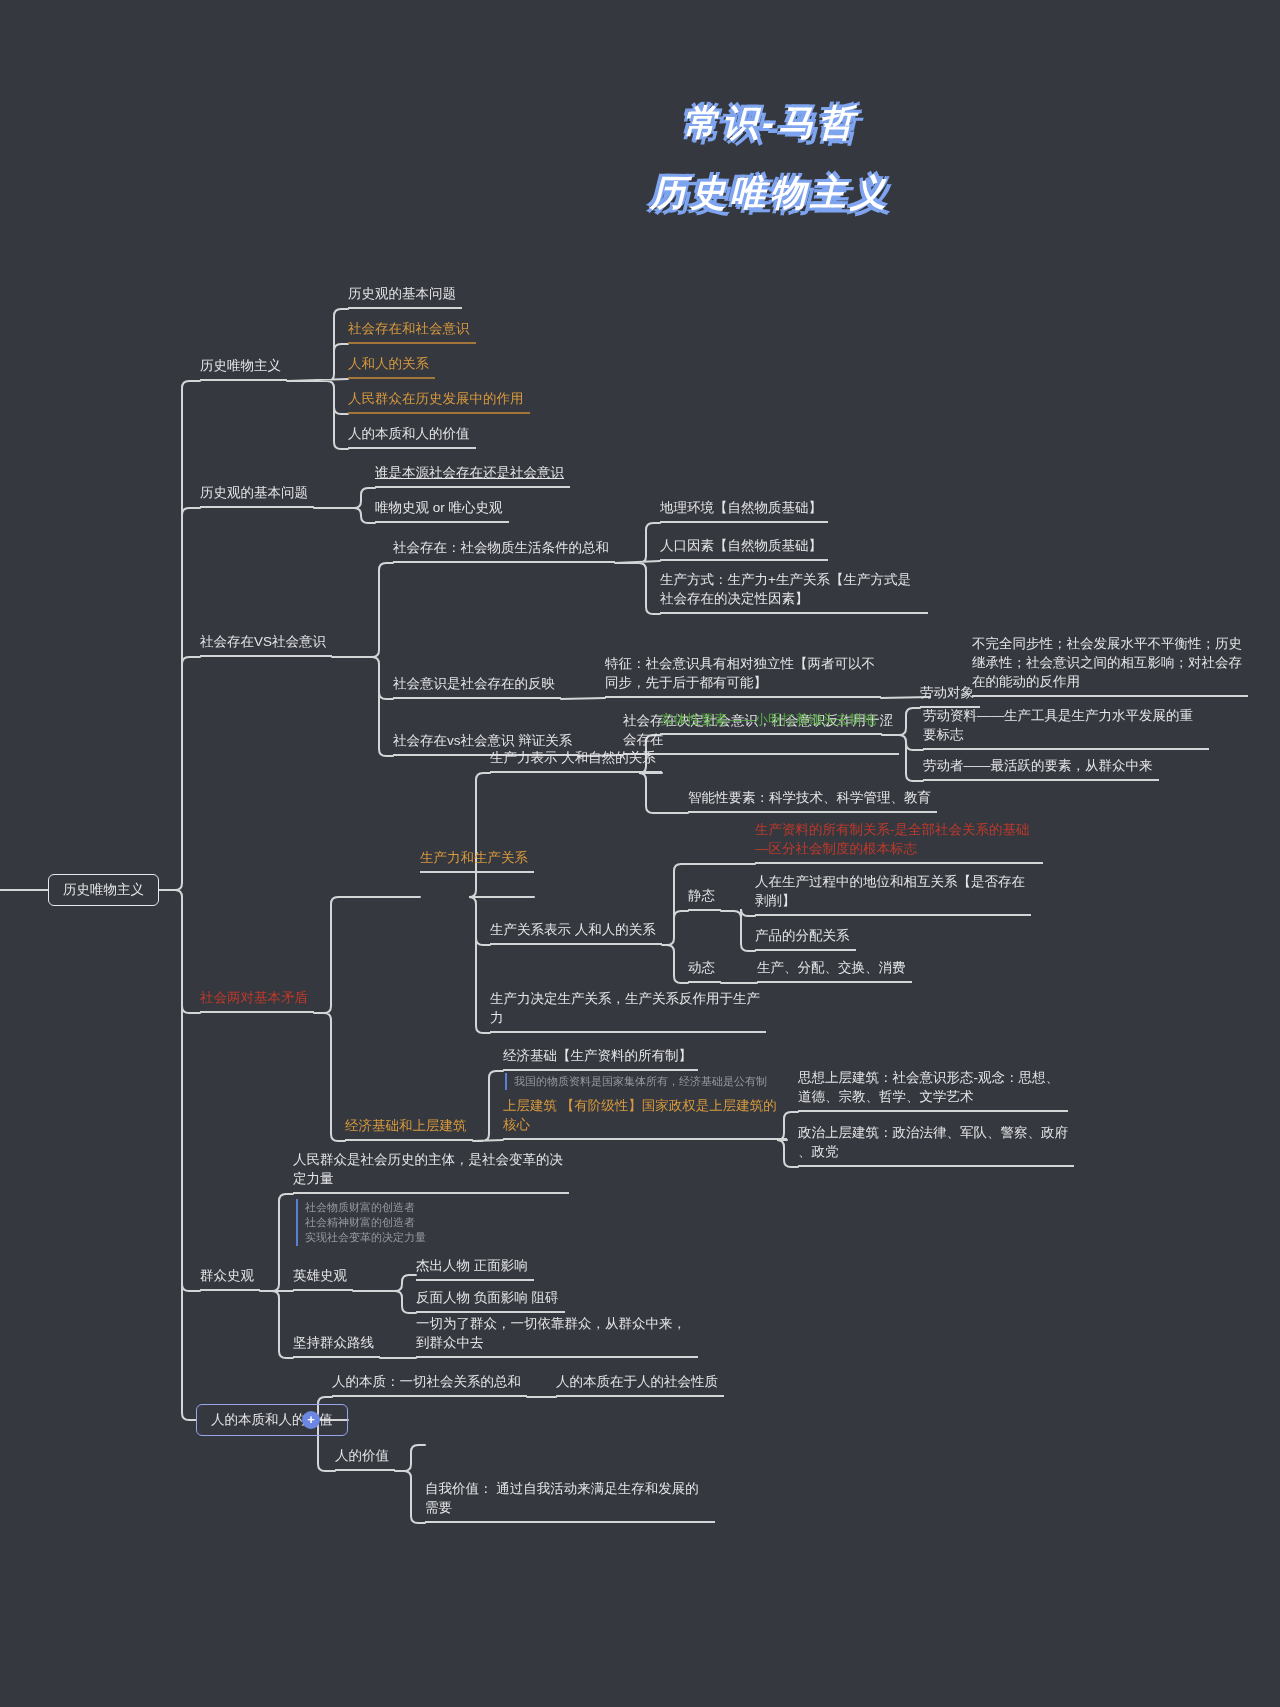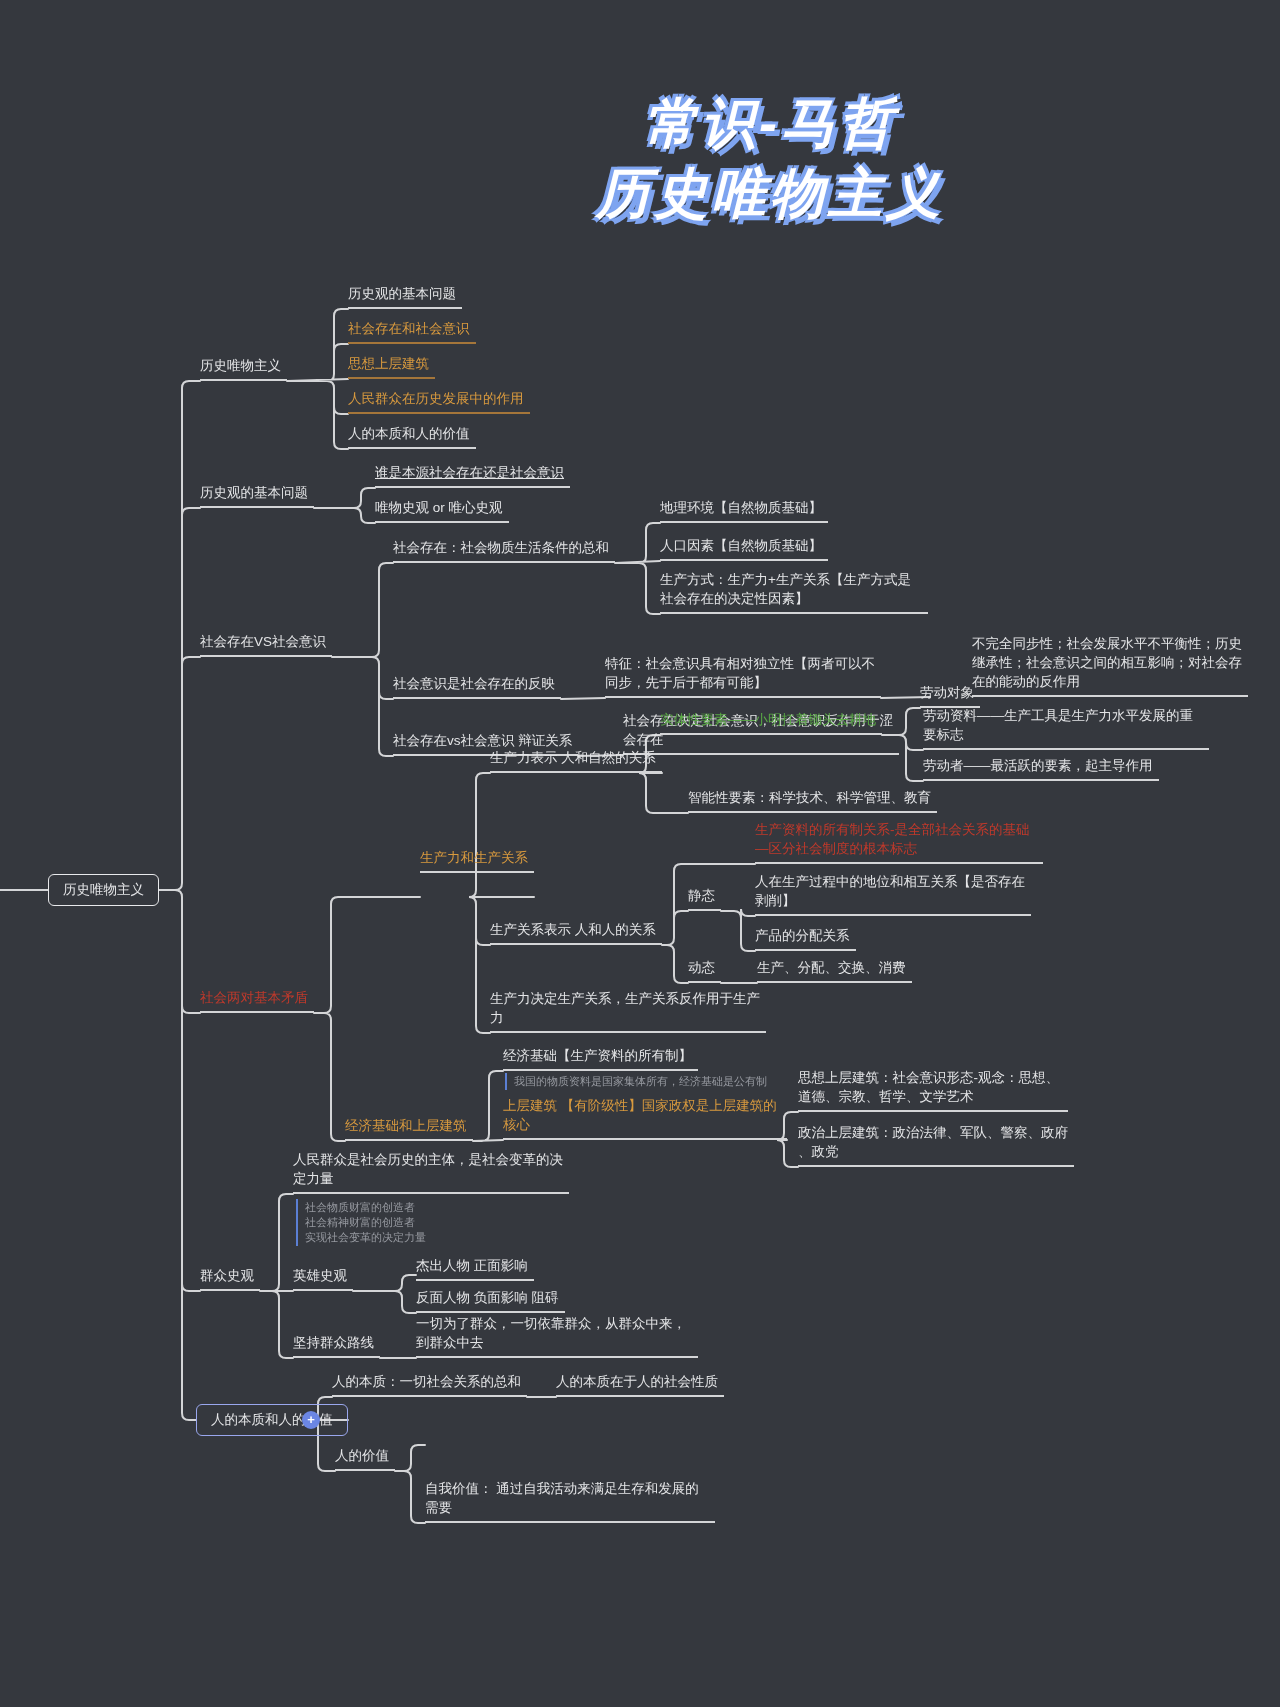--- a/index.html
+++ b/index.html
@@ -1,20 +1,20 @@
 <!DOCTYPE html>
 <html><head>
 <meta charset="utf-8">
 <style>
   html,body{margin:0;padding:0;background:#35383e;}
   .stage{position:relative;width:1280px;height:1707px;overflow:hidden;background:#35383e;
          font-family:"Liberation Sans","DejaVu Sans",sans-serif;}
   #links{position:absolute;left:0;top:0;z-index:0;}
   .title{position:absolute;left:300px;top:88px;width:940px;text-align:center;z-index:2;
-         font-style:italic;font-weight:900;color:#ffffff;font-size:54px;line-height:70px;
+         font-style:italic;font-weight:900;color:#ffffff;font-size:36px;line-height:70px;
          letter-spacing:4px;
          text-shadow:5px 5px 0 #7ea4f0,-3px -3px 0 #7ea4f0,3px -3px 0 #7ea4f0,-3px 3px 0 #7ea4f0;}
   .node{position:absolute;z-index:1;box-sizing:border-box;color:#e4e5e7;font-size:13.5px;
         line-height:19px;padding:0 6px 4px 0;border-bottom:2px solid #d4d5d7;white-space:nowrap;}
   .wrap{white-space:normal;line-break:anywhere;word-break:break-all;}
   .orange{color:#d99a3e;}
   .u-orange{border-bottom-color:#a5763a;}
   .red{color:#c0392b;}
   .green{color:#5aab45;}
   .box{border:1.5px solid #e8e9eb;border-radius:6px;padding:5px 14px 6px 14px;}
@@ -36,21 +36,21 @@
   <div class="title">
     <div>常识-马哲</div>
     <div>历史唯物主义</div>
   </div>
 
   <div class="node box" id="n-root" style="left:48px;top:874px;">历史唯物主义</div>
 
   <div class="node" id="n-b0" style="left:200px;top:356px;">历史唯物主义</div>
   <div class="node" id="b0c0" style="left:348px;top:284px;">历史观的基本问题</div>
   <div class="node orange u-orange" id="b0c1" style="left:348px;top:319px;">社会存在和社会意识</div>
-  <div class="node orange u-orange" id="b0c2" style="left:348px;top:354px;">思想上层建筑</div>
+  <div class="node orange u-orange" id="b0c2" style="left:348px;top:354px;">人和人的关系</div>
   <div class="node orange u-orange" id="b0c3" style="left:348px;top:389px;">人民群众在历史发展中的作用</div>
   <div class="node" id="b0c4" style="left:348px;top:424px;">人的本质和人的价值</div>
 
   <div class="node" id="n-b1" style="left:200px;top:483px;">历史观的基本问题</div>
   <div class="node" id="b1c0" style="left:375px;top:463px;text-decoration:underline;">谁是本源社会存在还是社会意识</div>
   <div class="node" id="b1c1" style="left:375px;top:498px;">唯物史观 or 唯心史观</div>
 
   <div class="node" id="n-b2" style="left:200px;top:632px;">社会存在VS社会意识</div>
   <div class="node" id="b2-exist" style="left:393px;top:538px;">社会存在：社会物质生活条件的总和</div>
   <div class="node" id="b2-geo" style="left:660px;top:498px;">地理环境【自然物质基础】</div>
@@ -61,21 +61,21 @@
   <div class="node wrap" id="b2-detail" style="left:972px;top:634px;width:276px;">不完全同步性；社会发展水平不平衡性；历史继承性；社会意识之间的相互影响；对社会存在的能动的反作用</div>
   <div class="node" id="b2-dialectic" style="left:393px;top:731px;">社会存在vs社会意识 辩证关系</div>
   <div class="node wrap" id="b2-dialectic-c" style="left:623px;top:711px;width:276px;">社会存在决定社会意识，社会意识反作用于涩会存在</div>
 
   <div class="node red" id="n-b3" style="left:200px;top:988px;">社会两对基本矛盾</div>
   <div class="node orange" id="b3-pf" style="left:420px;top:848px;">生产力和生产关系</div>
   <div class="node" id="pf-force" style="left:490px;top:748px;">生产力表示 人和自然的关系</div>
   <div class="node green" id="ent-root" style="left:660px;top:710px;">实体性要素——小明扛着锄头去耕地</div>
   <div class="node" id="ent-obj" style="left:920px;top:683px;">劳动对象</div>
   <div class="node wrap" id="ent-material" style="left:923px;top:706px;width:286px;">劳动资料——生产工具是生产力水平发展的重要标志</div>
-  <div class="node" id="ent-laborer" style="left:923px;top:756px;">劳动者——最活跃的要素，起主导作用</div>
+  <div class="node" id="ent-laborer" style="left:923px;top:756px;">劳动者——最活跃的要素，从群众中来</div>
   <div class="node" id="pf-intel" style="left:688px;top:788px;">智能性要素：科学技术、科学管理、教育</div>
   <div class="node" id="pf-relation" style="left:490px;top:920px;">生产关系表示 人和人的关系</div>
   <div class="node wrap red" id="rel-ownership" style="left:755px;top:820px;width:288px;">生产资料的所有制关系-是全部社会关系的基础—区分社会制度的根本标志</div>
   <div class="node" id="rel-static" style="left:688px;top:886px;">静态</div>
   <div class="node wrap" id="static-c0" style="left:755px;top:872px;width:276px;">人在生产过程中的地位和相互关系【是否存在剥削】</div>
   <div class="node" id="static-c1" style="left:755px;top:926px;">产品的分配关系</div>
   <div class="node" id="rel-dynamic" style="left:688px;top:958px;">动态</div>
   <div class="node" id="dynamic-c" style="left:757px;top:958px;">生产、分配、交换、消费</div>
   <div class="node wrap" id="pf-decide" style="left:490px;top:989px;width:276px;">生产力决定生产关系，生产关系反作用于生产力</div>
   <div class="node orange" id="b3-eb" style="left:345px;top:1116px;">经济基础和上层建筑</div>

